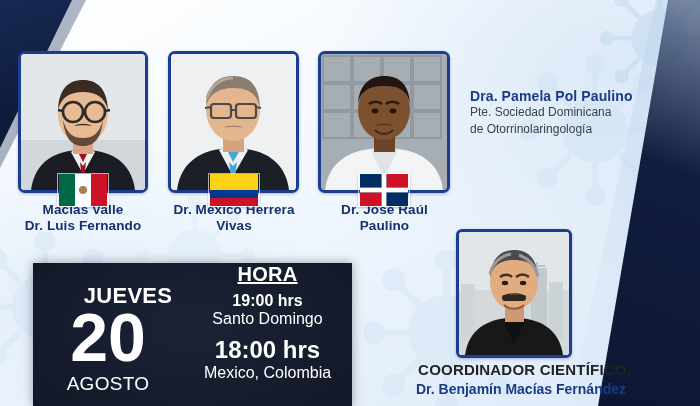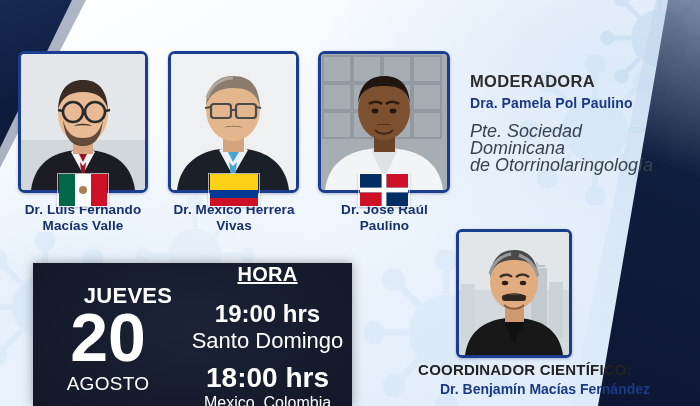--- a/index.html
+++ b/index.html
@@ -76,54 +76,54 @@
   }
   .sp-name {
     position:absolute; text-align:center;
     font-size:13.5px; font-weight:bold; line-height:16px;
     color:#16306e; z-index:6; letter-spacing:.1px;
   }
 
   
   .moderator { position:absolute; left:470px; top:72px; z-index:6; width:190px; }
   .mod-role { font-size:16.5px; font-weight:bold; color:#2c2c2c; letter-spacing:.3px; }
-  .mod-name { font-size:14px; font-weight:bold; color:#1b3a86; margin-top:4px; letter-spacing:.1px; }
-  .mod-sub { font-size:18px; color:#39424e; line-height:17px; margin-top:12px;font-style:italic; }
+  .mod-name { font-size:14px; font-weight:bold; color:#1b3a86; margin-top:16px; letter-spacing:.1px; }
+  .mod-sub { font-size:12px; color:#39424e; line-height:17px; margin-top:0; }
 
   
   .datebox {
     position:absolute; left:33px; top:263px; width:319px; height:143px;
     background: radial-gradient(ellipse 300px 180px at 50% 45%, #1b2335 0%, #141a2a 55%, #0d1220 100%);
     z-index:6;
     box-shadow:0 0 10px rgba(0,0,0,.35);
     overflow:hidden;
   }
   .db-left { position:absolute; left:0; top:0; width:150px; height:100%; text-align:center; color:#fff; }
   .db-day  { font-size:22px; font-weight:bold; margin-top:20px; letter-spacing:.3px;margin-left:40px; }
   .db-num  { font-size:68px; font-weight:bold; line-height:52px; margin-top:2px; }
   .db-month{ font-size:19px; margin-top:10px; letter-spacing:.3px; }
   .db-right{ position:absolute; left:150px; top:0; width:169px; height:100%; text-align:center; color:#fff; }
   .db-hora { font-size:20px; font-weight:bold; margin-top:0; letter-spacing:.3px;text-decoration:underline; }
-  .db-t1   { font-size:24px; font-weight:bold; margin-top:14px; }
-  .db-p1   { font-size:22px; margin-top:0px; }
-  .db-t2   { font-size:28px; font-weight:bold; margin-top:8px; }
+  .db-t1   { font-size:16px; font-weight:bold; margin-top:6px; }
+  .db-p1   { font-size:16px; margin-top:0px; }
+  .db-t2   { font-size:24px; font-weight:bold; margin-top:8px; }
   .db-p2   { font-size:16px; margin-top:0px; }
 
   
   .coord-frame {
     position:absolute; left:456px; top:229px; width:116px; height:129px;
     border:3px solid #1b3d8f; border-radius:6px; overflow:hidden;
     background:#dfe3e6; z-index:6; box-shadow:0 1px 3px rgba(20,40,90,.3);
   }
   .coord-role {
     position:absolute; left:380px; top:361px; width:290px; text-align:center;
     font-size:15px; font-weight:bold; color:#232323; z-index:6; letter-spacing:.2px;
   }
   .coord-name {
-    position:absolute; left:400px; top:381px; width:290px; text-align:center;
+    position:absolute; left:376px; top:381px; width:290px; text-align:center;
     font-size:14px; font-weight:bold; color:#1b3a86; z-index:6;
   }
 </style>
 </head>
 <body>
 
 <div class="poster">
 
   <div class="virus-layer">
     <div class="virus" style="left:600px; top:-22px;">
@@ -304,22 +304,22 @@
       </div>
       <div class="flag" style="left:57px; top:173px;">
         <svg width="50" height="32" viewBox="0 0 60 40">
           <rect width="20" height="40" x="0" fill="#006847"></rect>
           <rect width="20" height="40" x="20" fill="#ffffff"></rect>
           <rect width="20" height="40" x="40" fill="#ce1126"></rect>
           <circle cx="30" cy="20" r="5" fill="#9c6b2f" opacity=".85"></circle>
         </svg>
       </div>
       <div class="sp-name" style="left:8px; top:202px; width:150px;">
+        <div>Macías Valle</div>
         <div>Dr. Luis Fernando</div>
-        <div>Macías Valle</div>
       </div>
     </div>
 
     <div class="card">
       <div class="frame" style="left:168px; top:51px; width:131px; height:142px;">
         <div class="photo" style="background:linear-gradient(180deg,#f2f3f4 0%,#e6e8ea 60%,#d6dadd 100%);">
           <svg width="125" height="136" viewBox="0 0 125 136">
             <rect width="125" height="136" fill="#eef0f1"></rect>
             <path d="M6 136 C10 104 36 94 62 94 C88 94 114 104 118 136 Z" fill="#1b1f27"></path>
             <path d="M48 96 L62 122 L77 96 L70 92 L55 92 Z" fill="#eef1f4"></path>
@@ -402,21 +402,20 @@
         </svg>
       </div>
       <div class="sp-name" style="left:312px; top:202px; width:145px;">
         <div>Dr. José Raúl</div>
         <div>Paulino</div>
       </div>
     </div>
   </div>
 
   <div class="moderator">
-    <div class="mod-role">MODERADORA</div>
     <div class="mod-name">Dra. Pamela Pol Paulino</div>
     <div class="mod-sub">
       <div>Pte. Sociedad Dominicana</div>
       <div>de Otorrinolaringología</div>
     </div>
   </div>
 
   <div class="datebox">
     <div class="db-left">
       <div class="db-day">JUEVES</div>

